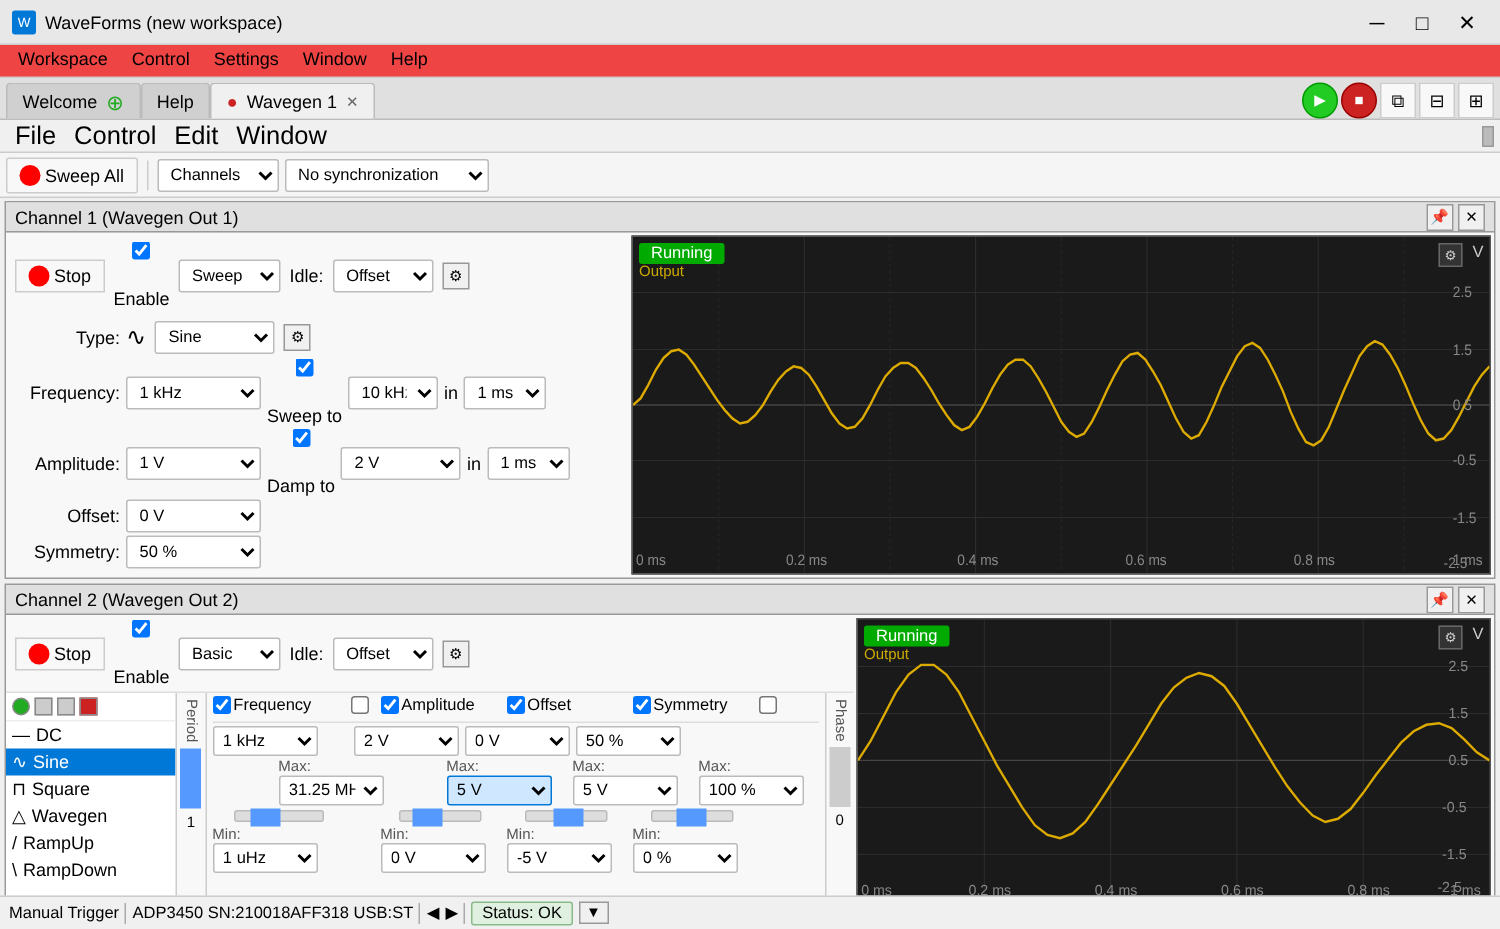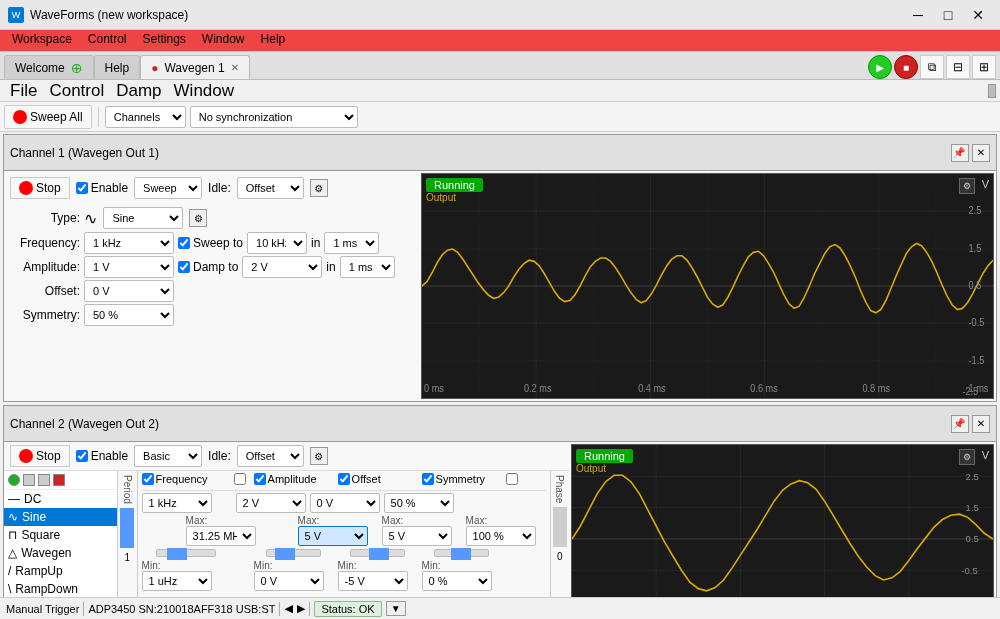--- a/index.html
+++ b/index.html
@@ -30,30 +30,30 @@
     .main-toolbar { background: #f5f5f5; height: 30px; display: flex; align-items: center; padding: 2px 4px; gap: 4px; border-bottom: 1px solid #ccc; }
     .toolbar-btn { display: flex; align-items: center; gap: 3px; padding: 2px 8px; border: 1px solid #ccc; background: #f8f8f8; cursor: pointer; border-radius: 2px; font-size: 12px; height: 24px; }
     .stop-circle { width: 14px; height: 14px; border-radius: 50%; background: red; display: inline-block; }
     .select-box { height: 22px; border: 1px solid #bbb; background: white; font-size: 11px; padding: 0 4px; border-radius: 2px; }
     .toolbar-run-btn { width: 24px; height: 24px; background: #22cc22; border: 1px solid #009900; border-radius: 50%; cursor: pointer; display: flex; align-items: center; justify-content: center; }
     .toolbar-stop-btn { width: 24px; height: 24px; background: #cc2222; border: 1px solid #990000; border-radius: 50%; cursor: pointer; display: flex; align-items: center; justify-content: center; }
     .right-tool-btn { width: 24px; height: 24px; border: 1px solid #ccc; background: #f8f8f8; cursor: pointer; display: flex; align-items: center; justify-content: center; font-size: 12px; }
 
     
     .channel-panel { border: 1px solid #999; background: #f8f8f8; margin: 2px 3px; }
-    .channel-header { background: #e0e0e0; border-bottom: 1px solid #999; height: 36px; display: flex; align-items: center; padding: 0 6px; gap: 14px; justify-content: space-between; }
+    .channel-header { background: #e0e0e0; border-bottom: 1px solid #999; height: 20px; display: flex; align-items: center; padding: 0 6px; gap: 14px; justify-content: space-between; }
     .channel-header-controls { display: flex; gap: 3px; }
     .header-icon-btn { width: 18px; height: 18px; border: 1px solid #999; background: #f0f0f0; cursor: pointer; font-size: 10px; display: flex; align-items: center; justify-content: center; }
 
     
     .ch1-content { display: flex; height: 230px; }
     .ch1-controls { width: 415px; padding: 4px 6px; flex-shrink: 0; }
     .ch1-toolbar { display: flex; align-items: center; gap: 6px; margin-bottom: 6px; padding: 2px 0; }
     .ch-stop-btn { display: flex; align-items: center; gap: 3px; padding: 2px 8px; border: 1px solid #ccc; background: #f8f8f8; cursor: pointer; font-size: 12px; height: 22px; }
-    .checkbox-label { display: flex; align-items: center; gap: 3px; font-size: 12px; }
+    .checkbox-label { display: flex; align-items: center; gap: 19px; font-size: 12px; flex-direction: column; }
     .type-row { display: flex; align-items: center; gap: 4px; margin-bottom: 3px; }
     .param-row { display: flex; align-items: center; gap: 4px; margin-bottom: 2px; font-size: 12px; }
     .param-label { width: 70px; text-align: right; font-size: 12px; }
 
     
     .scope-display { flex: 1; background: #1a1a1a; position: relative; margin: 2px; border: 1px solid #555; }
     .scope-running { position: absolute; top: 4px; left: 4px; background: #00aa00; color: white; padding: 1px 8px; font-size: 11px; border-radius: 2px; z-index: 2; }
     .scope-output { position: absolute; top: 18px; left: 4px; color: #ccaa00; font-size: 10px; z-index: 2; }
     .scope-canvas { width: 100%; height: 100%; }
     .scope-v-label { position: absolute; top: 4px; right: 4px; color: #ccc; font-size: 11px; }
@@ -128,37 +128,37 @@
       <button class="right-tool-btn">⧉</button>
       <button class="right-tool-btn">⊟</button>
       <button class="right-tool-btn">⊞</button>
     </div>
   </div>
 </div>
 
 <div class="sec-toolbar">
   <span class="sec-menu">File</span>
   <span class="sec-menu">Control</span>
-  <span class="sec-menu">Damp</span>
+  <span class="sec-menu">Edit</span>
   <span class="sec-menu">Window</span>
   <div style="margin-left:auto; width:8px; height:14px; background:#bbb; border:1px solid #999;"></div>
 </div>
 
 <div class="main-toolbar">
   <button class="toolbar-btn">
     <span class="stop-circle"></span>
     <span>Sweep All</span>
   </button>
   <div class="toolbar-sep"></div>
   <select class="select-box">
     <option>Channels</option>
     <option>Channel 1</option>
     <option>Channel 2</option>
   </select>
-  <select class="select-box" style="width:168px;">
+  <select class="select-box" style="width:136px;">
     <option>No synchronization</option>
     <option>Synchronized</option>
   </select>
 </div>
 
 <div class="channel-panel">
   <div class="channel-header">
     <span>Channel 1 (Wavegen Out 1)</span>
     <div class="channel-header-controls">
       <button class="header-icon-btn">📌</button>

